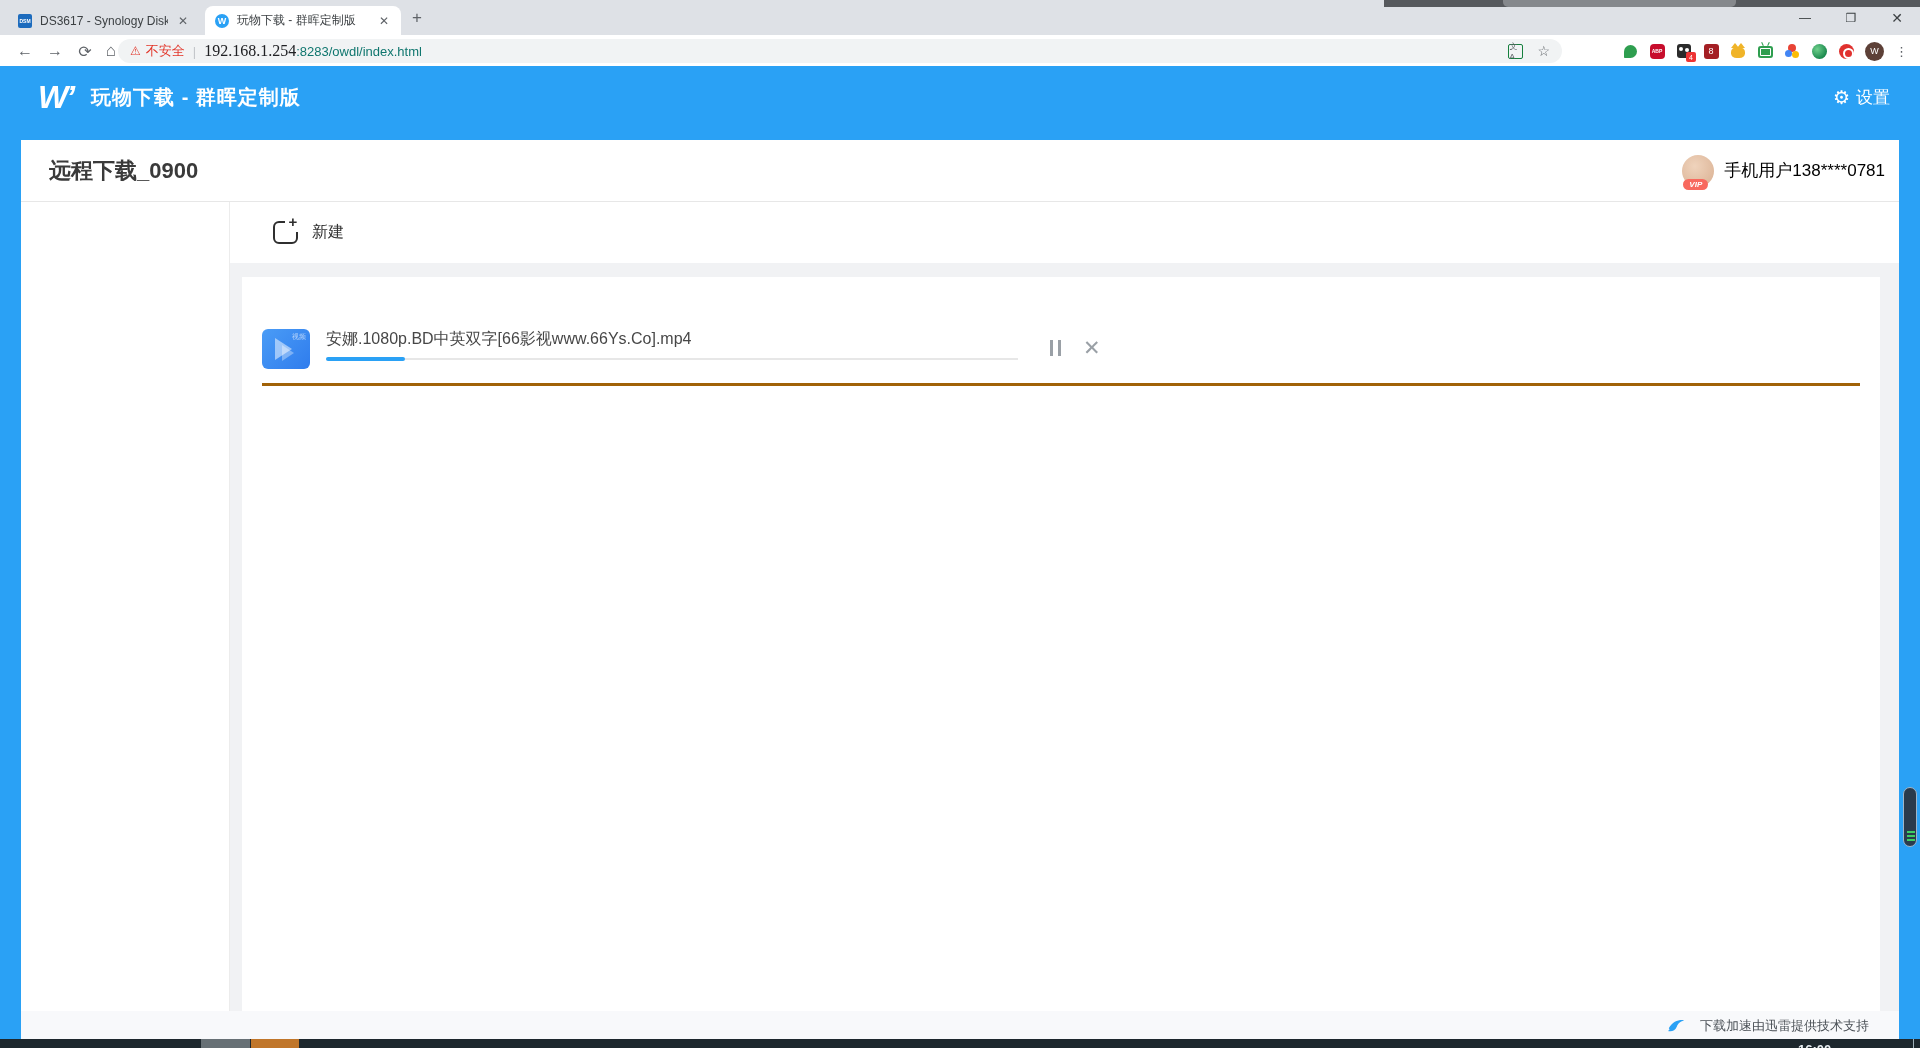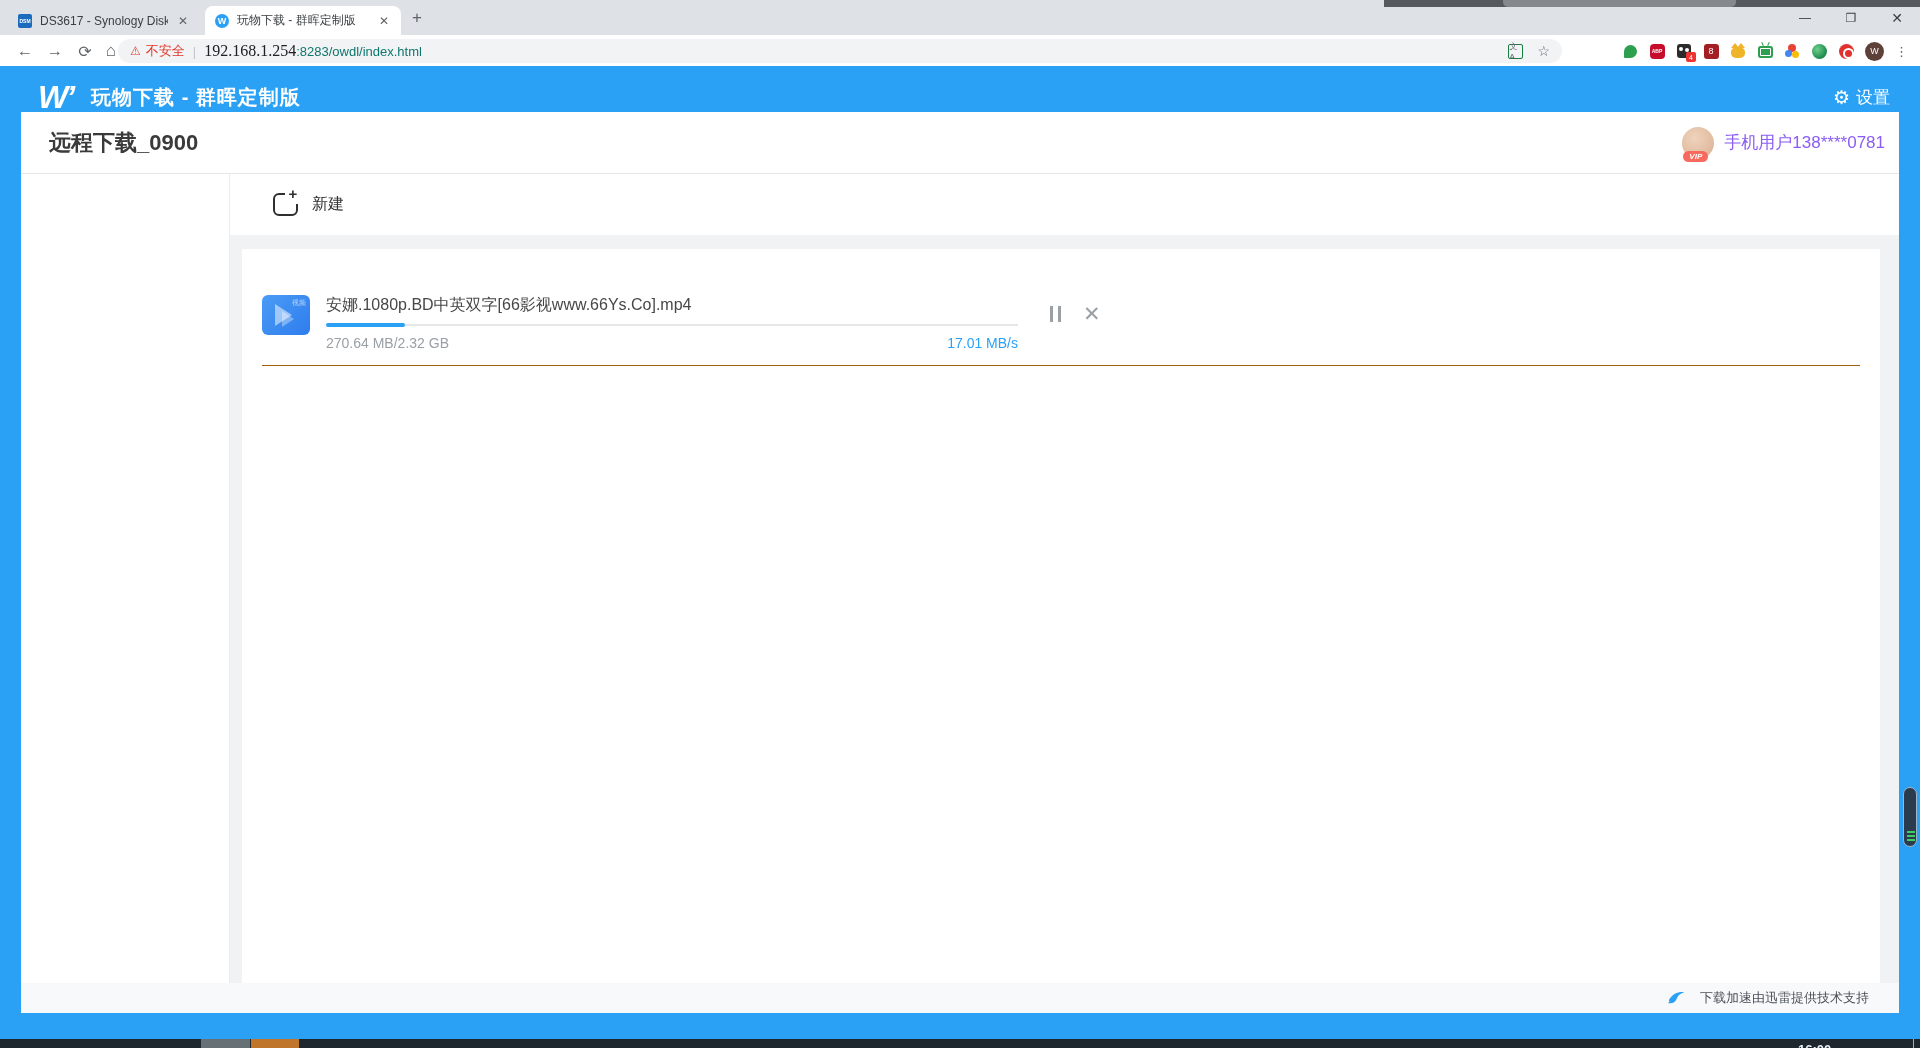--- a/index.html
+++ b/index.html
@@ -58,43 +58,43 @@
   .kebab { color:#5f6368; font-size:13px; letter-spacing:0; line-height:5px; text-align:center; }
 
   
   .appbar { position:absolute; left:0; top:66px; width:1920px; height:62px; background:#2aa1f5; display:flex; align-items:center; }
   .logo { margin-left:38px; color:#fff; font-size:32px; font-weight:800; font-style:italic; letter-spacing:-2px; position:relative; line-height:30px; }
   .app-title { color:#fff; font-size:20px; font-weight:600; margin-left:18px; letter-spacing:1px; }
   .settings { margin-left:auto; margin-right:30px; display:flex; align-items:center; gap:6px; color:#fff; font-size:17px; }
   .gear { font-size:19px; }
 
   
-  .container { position:absolute; left:21px; top:112px; width:1878px; height:901px; background:#fff; display:flex; flex-direction:column; }
+  .container { position:absolute; left:21px; top:140px; width:1878px; height:901px; background:#fff; display:flex; flex-direction:column; }
   .page-header { height:62px; display:flex; align-items:center; border-bottom:1px solid #e7e7e7; flex:0 0 auto; }
   .page-title { margin-left:28px; font-size:22px; font-weight:bold; color:#3a3a3a; }
   .user { margin-left:auto; margin-right:14px; display:flex; align-items:center; gap:10px; }
   .avatar { position:relative; width:32px; height:32px; border-radius:50%; background:radial-gradient(circle at 40% 35%, #efd3bc, #d9af91);font-style:italic; }
   .vip { position:absolute; left:1px; bottom:-3px; background:#f8695e; color:#fff; font-size:8px; font-weight:bold; padding:1px 6px; border-radius:7px; }
-  .user-name { color:#8b5cf6; font-size:17px; }
+  .user-name { color:#000000; font-size:17px; }
 
   .page-body { flex:1 1 auto; display:flex; min-height:0; }
   .sidebar { width:209px; flex:0 0 auto; border-right:1px solid #ececec; padding-top:16px; background:#fff; }
   .side-item { height:42px; line-height:42px; padding-left:28px; font-size:15px; color:#666; }
   .side-item.active { background:#2aa1f5; color:#fff; }
 
   .main { flex:1 1 auto; display:flex; flex-direction:column; min-width:0; }
   .newrow { height:61px; flex:0 0 auto; display:flex; align-items:center; padding-left:43px; background:#fff; }
   .new-icon { position:relative; width:25px; height:23px; border:2px solid #2f2f2f; border-radius:6px; margin-right:14px; }
   .new-icon .cut { position:absolute; right:-5px; top:-7px; width:16px; height:16px; background:#fff; }
   .new-icon .plus { position:absolute; right:-5px; top:-9px; width:16px; height:16px; color:#2f2f2f; font-size:15px; font-weight:bold; text-align:center; line-height:16px; }
   .new-label { font-size:16px; color:#333; }
 
   .content { flex:1 1 auto; background:#f1f2f4; padding:14px 19px 0 12px; min-height:0; }
   .card { background:#fff; height:100%; padding-top:30px; }
-  .dl-row { margin:0 20px; padding:16px 0 14px 0; border-bottom:1px solid #a16207; display:flex; }
+  .dl-row { margin:6px 20px; padding:16px 0 14px 0; border-bottom:3px solid #a16207; display:flex; }
   .file-icon { position:relative; width:48px; height:40px; border-radius:6px; background:linear-gradient(135deg,#4a9cf6,#2f7ced); margin-right:16px; flex:0 0 auto; }
   .file-icon .tag { position:absolute; right:4px; top:3px; font-size:7px; color:rgba(255,255,255,.6); }
   .file-icon .tri1 { position:absolute; left:13px; top:9px; width:0; height:0; border-top:11px solid transparent; border-bottom:11px solid transparent; border-left:17px solid rgba(255,255,255,.5); }
   .file-icon .tri2 { position:absolute; left:20px; top:16px; width:0; height:0; border-top:8px solid transparent; border-bottom:8px solid transparent; border-left:12px solid rgba(255,255,255,.35); }
   .dl-mid { width:692px; flex:0 0 auto; }
   .dl-name { font-size:16px; color:#474747; white-space:nowrap; }
   .dl-track { position:relative; height:4px; margin-top:7px; }
   .dl-track .bg { position:absolute; left:0; right:0; top:1px; height:2px; background:#e7e7e7; }
   .dl-track .fill { position:absolute; left:0; top:0; height:4px; border-radius:2px; background:#2aa1f5; }
   .dl-info { display:flex; margin-top:8px; font-size:14px; }
@@ -251,24 +251,20 @@
                 <span class="tag">视频</span>
                 <span class="tri1"></span>
                   <span class="tri2"></span>
               </div>
               <div class="dl-mid">
                 <div class="dl-name">安娜.1080p.BD中英双字[66影视www.66Ys.Co].mp4</div>
                 <div class="dl-track">
                   <div class="bg"></div>
                   <div class="fill" style="width: 11.4%;"></div>
                 </div>
-                <div class="dl-info">
-                  <span class="dl-size">270.64 MB/2.32 GB</span>
-                  <span class="dl-speed">17.01 MB/s</span>
-                </div>
               </div>
               <div class="dl-actions">
                 <div class="pause-btn">
                     <i></i>
                     <i></i>
                   </div>
                 <div class="x-btn">✕</div>
               </div>
             </div>
 

